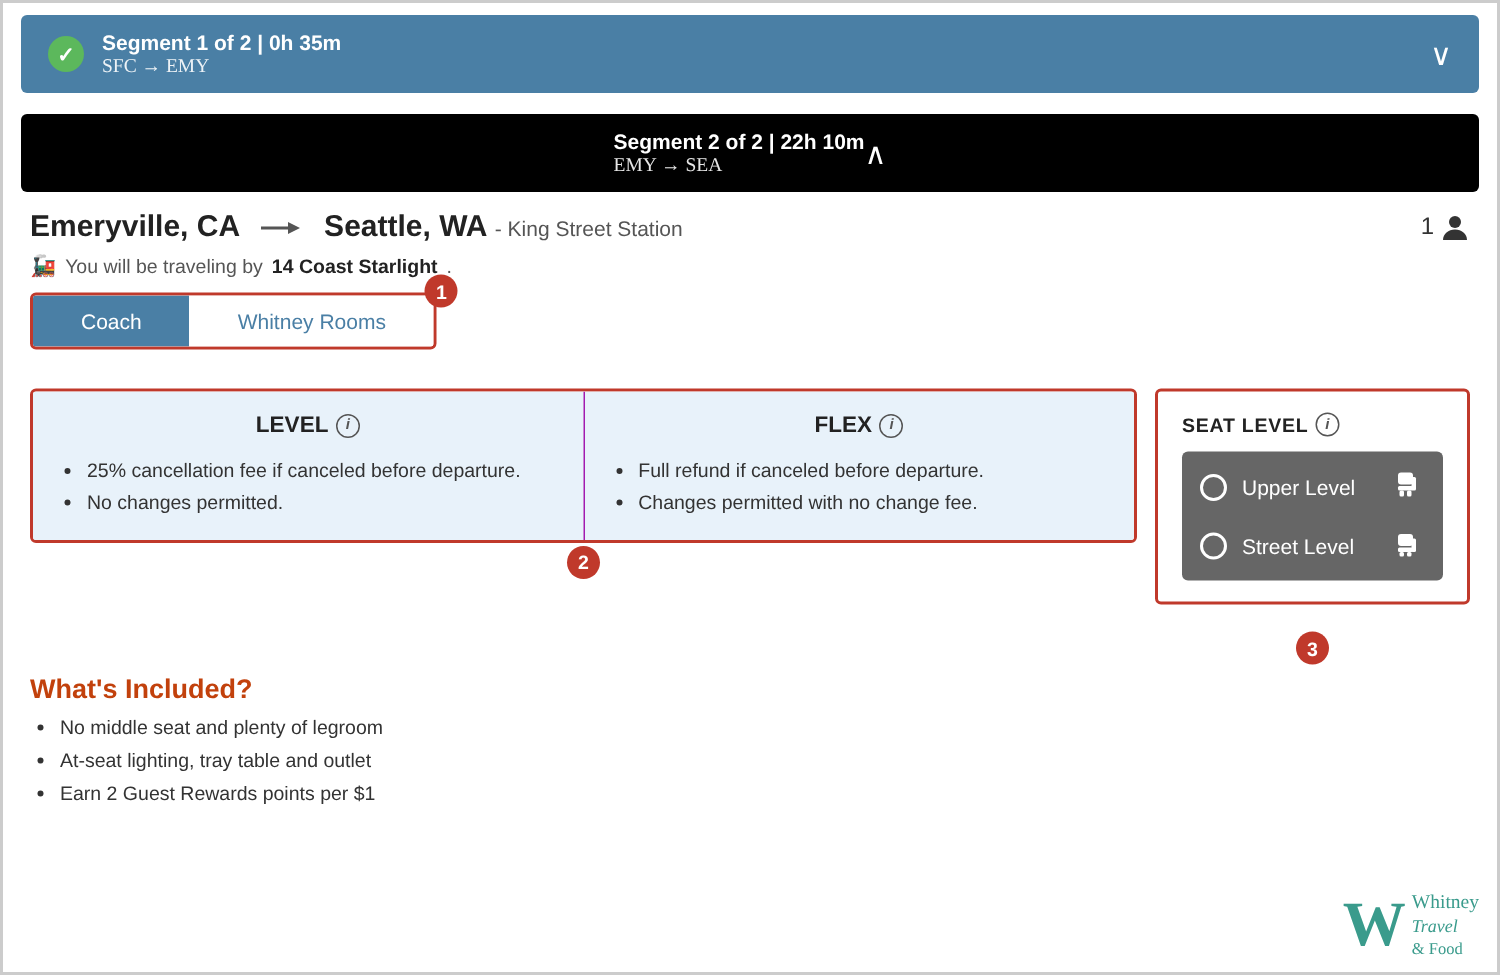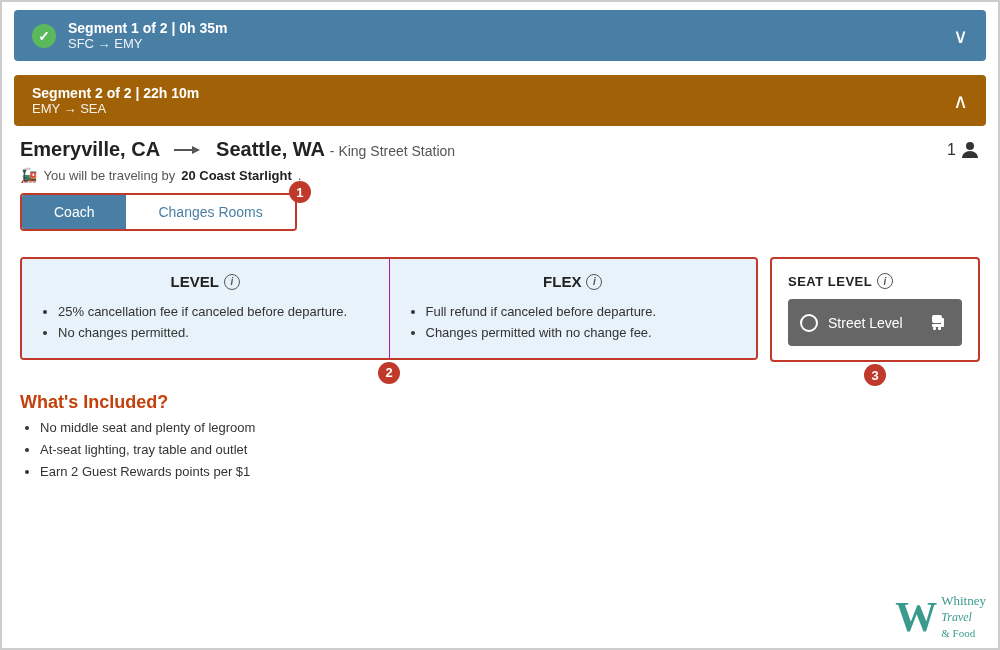--- a/index.html
+++ b/index.html
@@ -45,27 +45,29 @@
       display: flex;
       flex-direction: column;
     }
     .segment-bar .seg-title {
       font-weight: bold;
       font-size: 14px;
     }
     .segment-bar .seg-route {
       font-size: 13px;
       opacity: 0.9;
+      font-family: Liberation Serif, serif;
     }
     .chevron {
       font-size: 20px;
       color: white;
     }
     .segment-bar.expanded {
-      background: #a16207;
+      background: #000000;
+      justify-content: center;
     }
 
     .main-content {
       padding: 6px 18px 0 18px;
       flex: 1;
     }
     .route-header {
       display: flex;
       align-items: center;
       gap: 14px;
@@ -385,29 +387,29 @@
         <circle cx="10" cy="6" r="4"></circle>
         <path d="M2 18c0-4 3.6-7 8-7s8 3 8 7"></path>
       </svg>
     </span>
   </div>
 
   
   <div class="train-info">
     <span class="train-icon">🚂</span>
     <span>You will be traveling by </span>
-    <span class="train-name">20 Coast Starlight</span>
+    <span class="train-name">14 Coast Starlight</span>
     <span>.</span>
   </div>
 
   
   <div style="position:relative; display:inline-block; margin-bottom:14px;">
     <div class="tabs-section">
       <button class="tab-btn active">Coach</button>
-      <button class="tab-btn inactive">Changes Rooms</button>
+      <button class="tab-btn inactive">Whitney Rooms</button>
     </div>
     <div class="badge-circle">1</div>
   </div>
 
   
   <div class="bottom-row">
 
     <div style="position:relative; flex:1; display:flex; flex-direction:column;">
       <div class="cards-section">
 
@@ -431,27 +433,40 @@
             <li>Full refund if canceled before departure.</li>
             <li>Changes permitted with no change fee.</li>
           </ul>
         </div>
       </div>
       <div style="position:relative; height:12px;">
         <div class="badge-2">2</div>
       </div>
     </div>
 
-    <div style="position:relative; display:flex; flex-direction:column;">
+    <div style="position:relative; display:flex; flex-direction:column;gap:16px;">
       <div class="seat-section">
         <div class="seat-title">
           <span>SEAT LEVEL</span>
           <span class="info-icon">i</span>
         </div>
         <div class="seat-options">
+          <div class="seat-option">
+            <div class="radio-circle"></div>
+            <span>Upper Level</span>
+            <span class="seat-icon">
+              <svg width="22" height="22" viewBox="0 0 22 22" fill="white">
+                <rect x="4" y="4" width="10" height="8" rx="2"></rect>
+                <rect x="4" y="13" width="10" height="3" rx="1"></rect>
+                <rect x="13" y="7" width="3" height="9" rx="1"></rect>
+                <rect x="5" y="16" width="3" height="4" rx="1"></rect>
+                <rect x="10" y="16" width="3" height="4" rx="1"></rect>
+              </svg>
+            </span>
+          </div>
           <div class="seat-option">
             <div class="radio-circle"></div>
             <span>Street Level</span>
             <span class="seat-icon">
               <svg width="22" height="22" viewBox="0 0 22 22" fill="white">
                 <rect x="4" y="6" width="10" height="8" rx="2"></rect>
                 <rect x="4" y="15" width="10" height="3" rx="1"></rect>
                 <rect x="13" y="9" width="3" height="9" rx="1"></rect>
                 <rect x="5" y="18" width="3" height="3" rx="1"></rect>
                 <rect x="10" y="18" width="3" height="3" rx="1"></rect>

